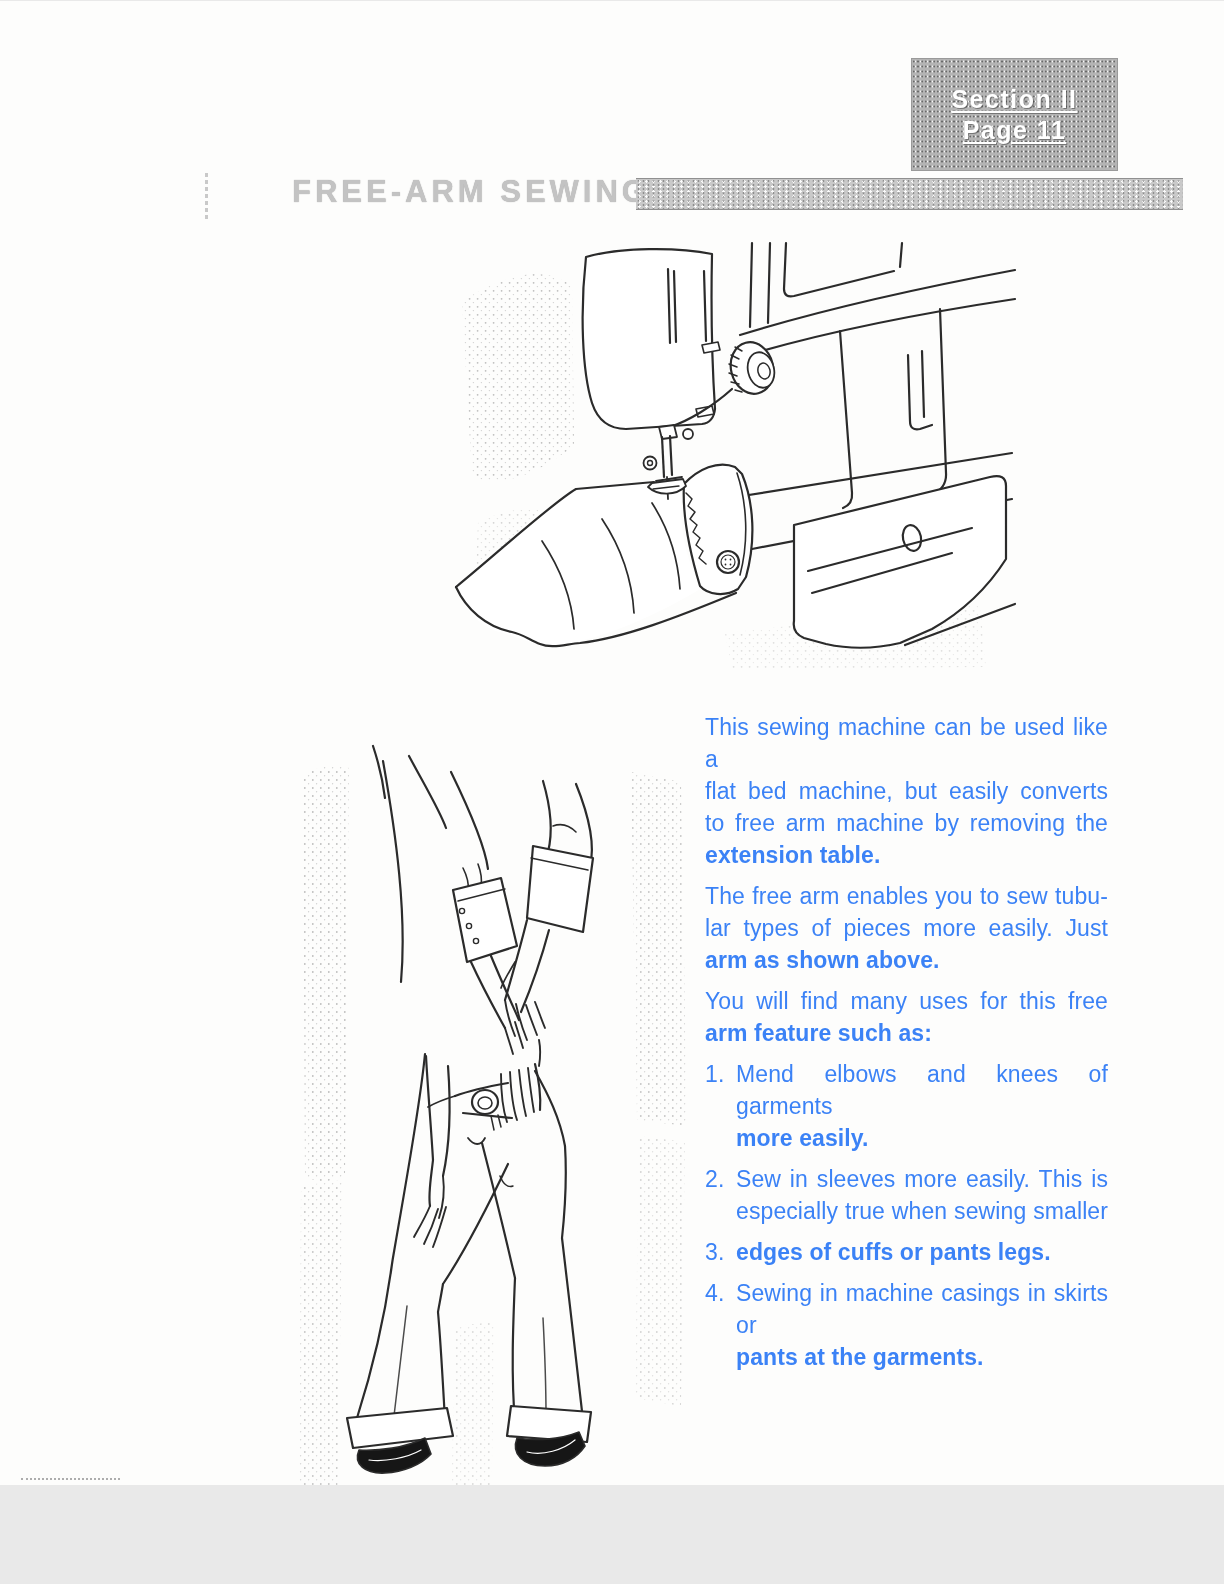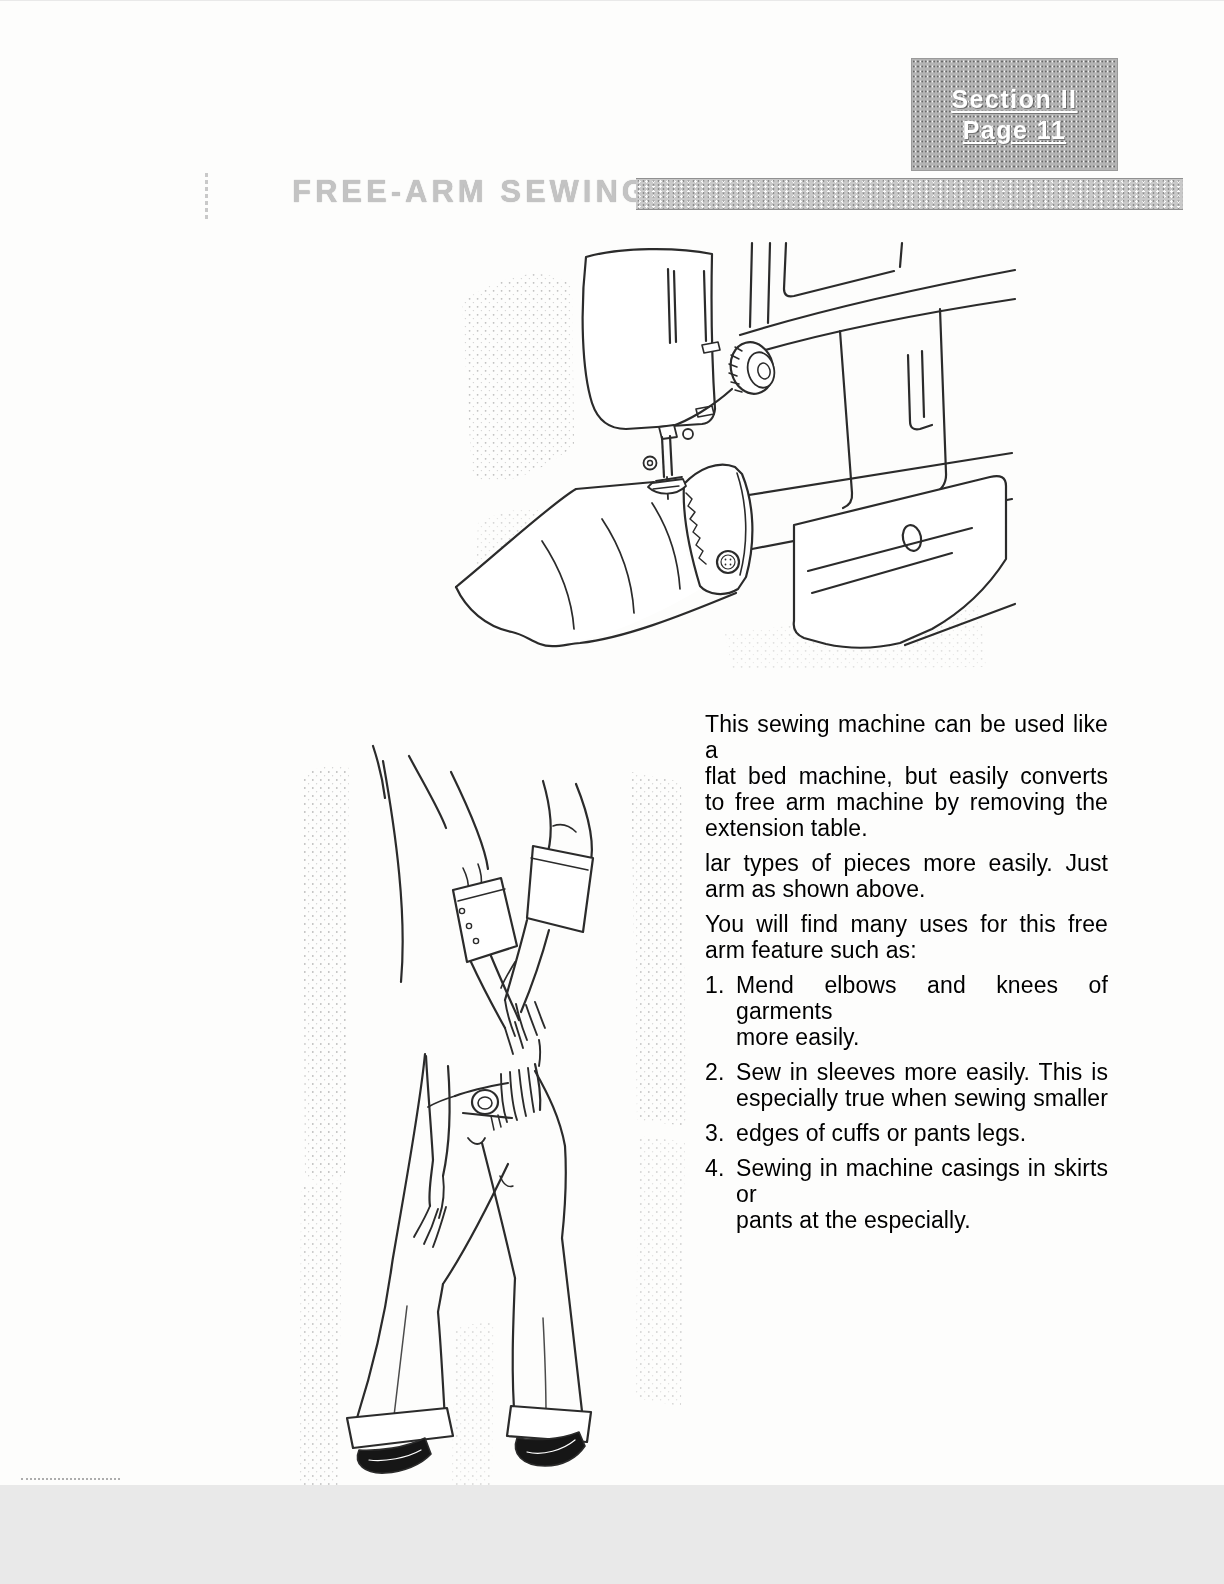--- a/index.html
+++ b/index.html
@@ -42,23 +42,23 @@
     background-size:5px 4px, 7px 5px;
     border-top:1px solid #909090; border-bottom:1px solid #909090;
   }
   .left-tick {
     position:absolute; left:205px; top:172px; width:3px; height:46px; opacity:.8;
     background-image:repeating-linear-gradient(to bottom, #bcbcbc 0 4px, transparent 4px 7px);
   }
 
   
   .text-col { position:absolute; left:705px; top:710px; width:403px;
-              font-size:23px; line-height:26px; letter-spacing:.1px; color:#000000; }
+              font-size:23px; line-height:32px; letter-spacing:.1px; color:#3b82f6; }
   .jline { text-align:justify; text-align-last:justify; }
-  .jline.last { text-align-last:left; }
+  .jline.last { text-align-last:left;font-weight:bold; }
   .para { margin-bottom:9px; }
   .list-item { display:flex; margin-bottom:9px; }
   .li-num { flex:0 0 31px; width:31px; }
   .li-text { flex:1; min-width:0; }
 
   
   .machine-ill { position:absolute; left:420px; top:240px; width:600px; height:430px; }
   .figure-ill  { position:absolute; left:295px; top:705px; width:400px; height:840px; }
 
   
@@ -267,20 +267,21 @@
   </svg>
 
   <div class="text-col">
     <div class="para">
       <div class="jline">This sewing machine can be used like a</div>
       <div class="jline">flat bed machine, but easily converts</div>
       <div class="jline">to free arm machine by removing the</div>
       <div class="jline last">extension table.</div>
     </div>
     <div class="para">
+      <div class="jline">The free arm enables you to sew tubu-</div>
       <div class="jline">lar types of pieces more easily. Just</div>
       <div class="jline last">arm as shown above.</div>
     </div>
     <div class="para">
       <div class="jline">You will find many uses for this free</div>
       <div class="jline last">arm feature such as:</div>
     </div>
 
     <div class="list">
       <div class="list-item">
@@ -300,21 +301,21 @@
       <div class="list-item">
         <div class="li-num">3.</div>
         <div class="li-text">
           <div class="jline last">edges of cuffs or pants legs.</div>
         </div>
       </div>
       <div class="list-item">
         <div class="li-num">4.</div>
         <div class="li-text">
           <div class="jline">Sewing in machine casings in skirts or</div>
-          <div class="jline last">pants at the especially.</div>
+          <div class="jline last">pants at the garments.</div>
         </div>
       </div>
     </div>
   </div>
 
   <div class="dotted-mark"></div>
   <div class="navy-line"></div>
 
 </div>
 

